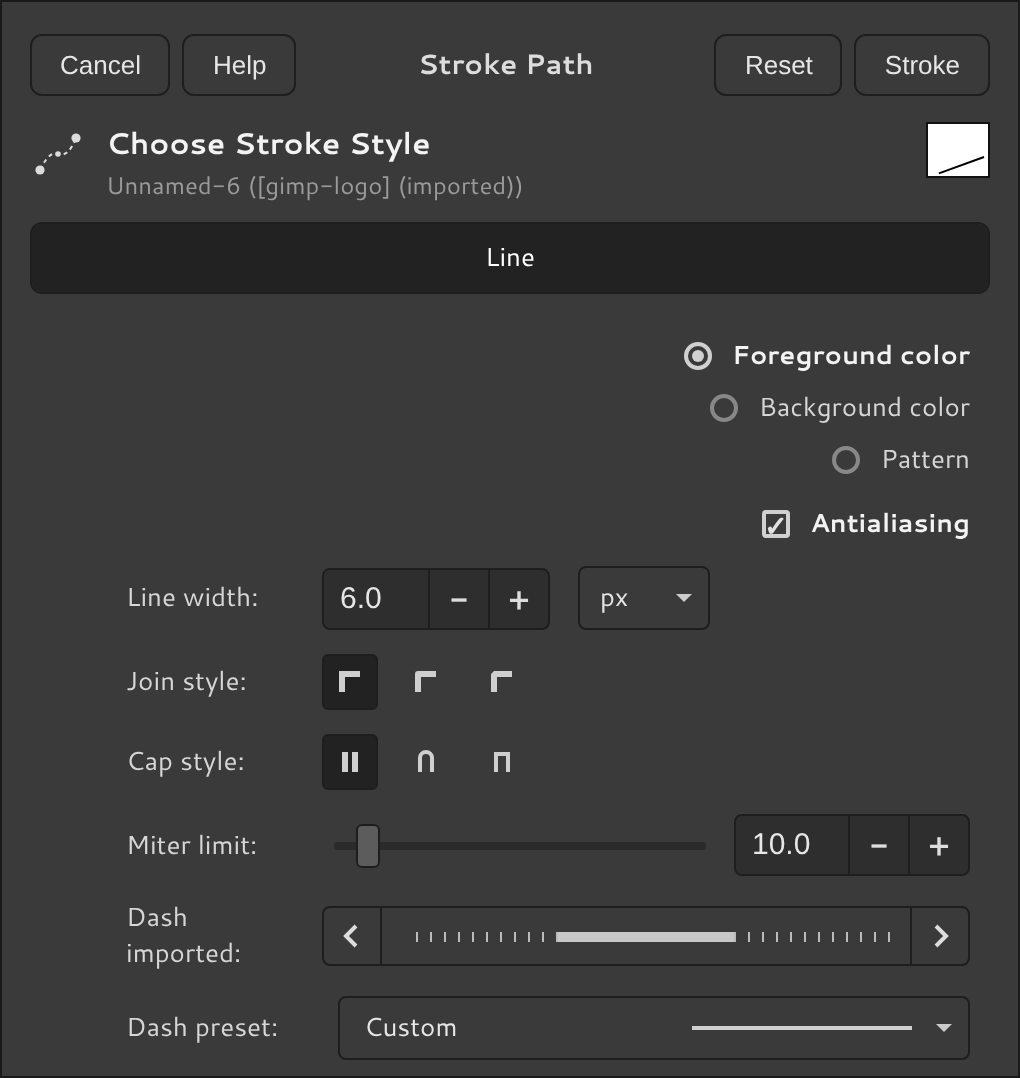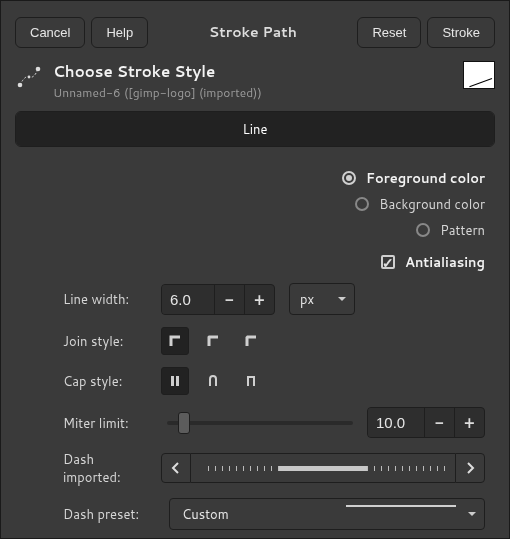--- a/index.html
+++ b/index.html
@@ -41,21 +41,21 @@
 .toggle.active { background: #222; }
 .toggle.noborder { border-color: transparent; background: transparent; }
 .toggle svg { display: block; }
 .slider-track { flex: 1; height: 4px; background: #2a2a2a; border-radius: 2px; position: relative; margin: 0 6px; }
 .slider-thumb { position: absolute; top: 50%; transform: translate(-50%,-50%); width: 12px; height: 22px; background: #5c5c5c; border: 1px solid #1e1e1e; border-radius: 3px; }
 .dash-row { display: flex; align-items: center; gap: 0; }
 .dash-nav { width: 30px; height: 30px; background: #3a3a3a; border: 1px solid #1e1e1e; display: flex; align-items: center; justify-content: center; cursor: pointer; border-radius: 4px; }
 .dash-pattern { flex: 1; height: 30px; border: 1px solid #1e1e1e; border-left: none; border-right: none; display: flex; align-items: center; padding: 0 4px; overflow: hidden; background: #3a3a3a; }
 .dash-on { background: #c8c8c8; }
 .dash-off { background: transparent; }
-.preset-dd { flex: 1; display: flex; justify-content: space-between; background: #3a3a3a; border: 1px solid #1e1e1e; border-radius: 4px; padding: 6px 28px 6px 12px; color: #e6e6e6; position: relative; cursor: pointer; margin-left: 8px; }
+.preset-dd { flex: 1; display: flex; align-items: center; justify-content: space-between; background: #3a3a3a; border: 1px solid #1e1e1e; border-radius: 4px; padding: 6px 28px 6px 12px; color: #e6e6e6; position: relative; cursor: pointer; margin-left: 8px; }
 .preset-dd::after { content: ""; position: absolute; right: 8px; top: 50%; border: 4px solid transparent; border-top-color: #ccc; transform: translateY(-2px); }
 .preset-line { width: 110px; height: 2px; background: #d0d0d0; margin-left: 16px; }
 </style>
 </head>
 <body>
 
 <div class="window">
 
   <div class="topbar">
     <button class="btn small">Cancel</button>

